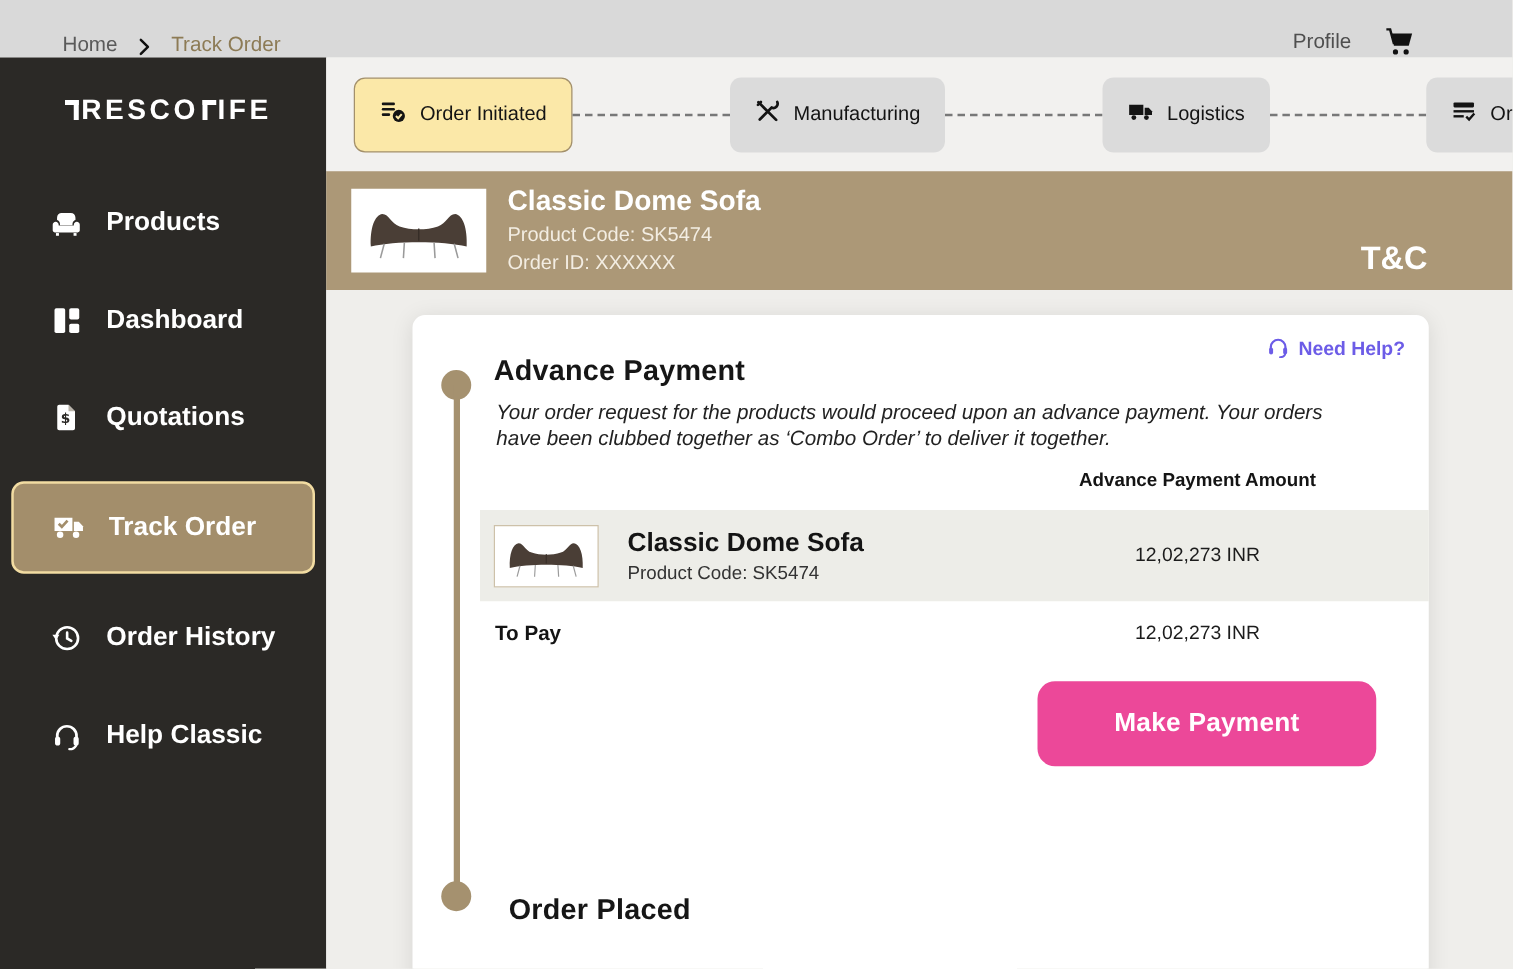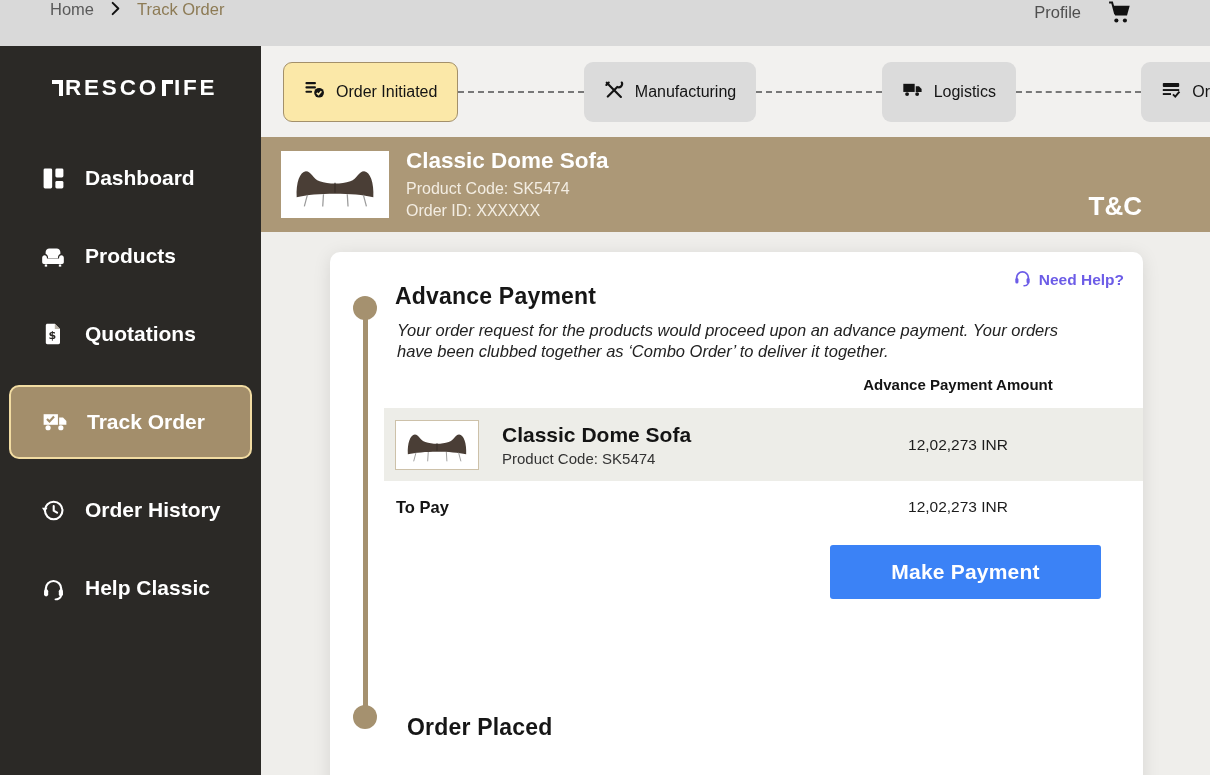--- a/index.html
+++ b/index.html
@@ -1,21 +1,21 @@
 <!DOCTYPE html>
 <html><head>
 <meta charset="utf-8">
 <style>
   html,body{margin:0;padding:0;}
   body{font-family:"Liberation Sans", sans-serif; background:#EFEEEB;}
   .app{position:relative;width:1210px;height:775px;overflow:hidden;background:#EFEEEB;}
 
   
   .topbar{position:absolute;top:0;left:0;width:1210px;height:46px;background:#D9D9D9;
-    display:flex;align-items:flex-start;box-sizing:border-box;padding:0 78px 0 50px;}
+    display:flex;align-items:flex-end;box-sizing:border-box;padding:0 78px 0 50px;}
   .crumb-home{color:#5a5a5a;font-size:16.5px;cursor:pointer;}
   .crumb-sep{display:flex;align-items:center;margin:0 13px;}
   .crumb-current{color:#8D7B55;font-size:16.5px;}
   .topbar-right{margin-left:auto;display:flex;align-items:center;gap:26px;}
   .profile{color:#4f4f4f;font-size:16.5px;cursor:pointer;}
   .cart{display:flex;cursor:pointer;}
 
   
   .sidebar{position:absolute;top:46px;left:0;width:261px;height:729px;background:#2B2926;box-sizing:border-box;}
   .logo{display:flex;align-items:flex-end;margin:26px 0 0 52px;height:26px;color:#fff;}
@@ -64,22 +64,22 @@
     display:flex;align-items:center;}
   .row-thumb{margin-left:11px;width:84px;height:50px;background:#fff;border:1px solid #CDC1A9;
     display:flex;align-items:center;justify-content:center;box-sizing:border-box;flex:none;}
   .row-info{margin-left:23px;}
   .row-title{font-size:21px;font-weight:700;color:#141414;margin-bottom:3px;}
   .row-sub{font-size:15px;color:#333;}
   .row-amt{position:absolute;left:389px;top:50%;transform:translateY(-50%);width:370px;
     text-align:center;font-size:15.5px;color:#1c1c1c;}
   .topay-label{position:absolute;left:66px;top:246px;font-size:16.5px;font-weight:600;color:#141414;}
   .topay-amt{position:absolute;left:443px;top:246px;width:370px;text-align:center;font-size:15.5px;color:#1c1c1c;}
-  .pay-btn{position:absolute;left:500px;top:293px;width:271px;height:54px;background:#3b82f6;border:none;
-    border-radius:3px;color:#fff;font-size:21px;font-weight:700;display:flex;align-items:center;
+  .pay-btn{position:absolute;left:500px;top:293px;width:271px;height:68px;background:#ec4899;border:none;
+    border-radius:14px;color:#fff;font-size:21px;font-weight:700;display:flex;align-items:center;
     justify-content:center;cursor:pointer;font-family:inherit;letter-spacing:.2px;}
 </style>
 </head>
 <body>
 
 <div class="app">
 
   <header class="topbar">
     <span class="crumb-home">Home</span>
     <span class="crumb-sep">
@@ -104,38 +104,38 @@
   <aside class="sidebar">
     <div class="logo">
       <span class="lg-t"></span>
         <span class="logo-text">RESCO</span>
         <span class="lg-l"></span>
         <span class="logo-text">IFE</span>
     </div>
     <nav class="nav">
       <div class="nav-item">
         <span class="nav-icon">
-          <svg width="25" height="25" viewBox="0 0 24 24" fill="#fff">
-            <rect x="2.5" y="2.5" width="8.2" height="19" rx="1.4"></rect>
-            <rect x="13.8" y="2.5" width="7.7" height="8.6" rx="1.4"></rect>
-            <rect x="13.8" y="14.4" width="7.7" height="7.1" rx="1.4"></rect>
-          </svg>
-        </span>
-        <span>Dashboard</span>
-      </div>
-      <div class="nav-item">
-        <span class="nav-icon">
           <svg width="26" height="26" viewBox="0 0 24 24" fill="#fff">
             <path d="M5.2 10.2V8.4c0-1.9 1.5-3.4 3.4-3.4h6.8c1.9 0 3.4 1.5 3.4 3.4v1.8c-1.3.4-2.2 1.6-2.2 3v.9H7.4v-.9c0-1.4-.9-2.6-2.2-3z"></path>
             <path d="M2 13.6c0-1.2 1-2.2 2.2-2.2s2.2 1 2.2 2.2v.7h11.2v-.7c0-1.2 1-2.2 2.2-2.2s2.2 1 2.2 2.2v4.2c0 .8-.7 1.5-1.5 1.5h-17c-.8 0-1.5-.7-1.5-1.5z"></path>
             <rect x="4.4" y="19.8" width="2.2" height="2"></rect>
               <rect x="17.4" y="19.8" width="2.2" height="2"></rect>
           </svg>
         </span>
         <span>Products</span>
+      </div>
+      <div class="nav-item">
+        <span class="nav-icon">
+          <svg width="25" height="25" viewBox="0 0 24 24" fill="#fff">
+            <rect x="2.5" y="2.5" width="8.2" height="19" rx="1.4"></rect>
+            <rect x="13.8" y="2.5" width="7.7" height="8.6" rx="1.4"></rect>
+            <rect x="13.8" y="14.4" width="7.7" height="7.1" rx="1.4"></rect>
+          </svg>
+        </span>
+        <span>Dashboard</span>
       </div>
       <div class="nav-item">
         <span class="nav-icon">
           <svg width="24" height="24" viewBox="0 0 24 24">
             <path d="M6.4 1.8h7.4l5.2 5.2v13.6c0 .9-.7 1.6-1.6 1.6H6.4c-.9 0-1.6-.7-1.6-1.6V3.4c0-.9.7-1.6 1.6-1.6z" fill="#fff"></path>
             <path d="M13.8 1.8l5.2 5.2h-5.2z" fill="#b9b3a9"></path>
             <text x="11.4" y="16.8" font-size="11" font-weight="700" fill="#2B2926" text-anchor="middle" font-family="DejaVu Sans, sans-serif">$</text>
           </svg>
         </span>
         <span>Quotations</span>

